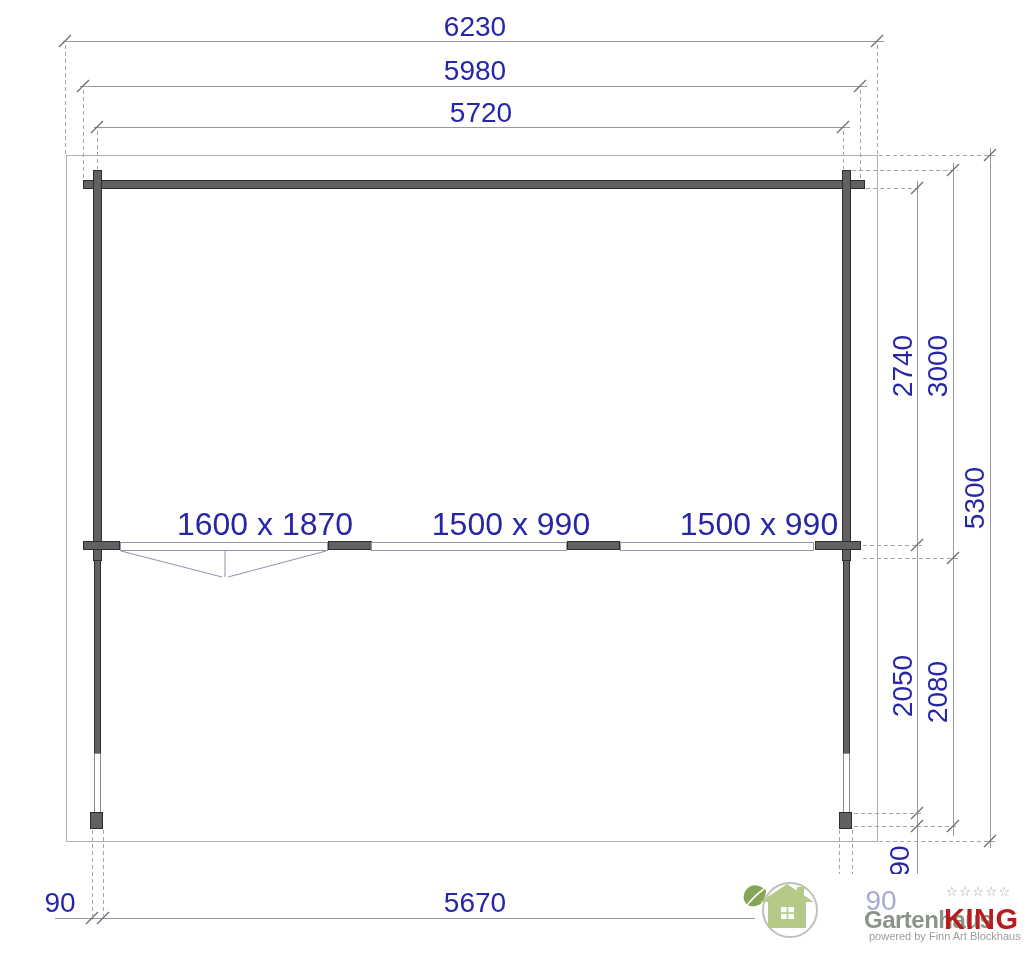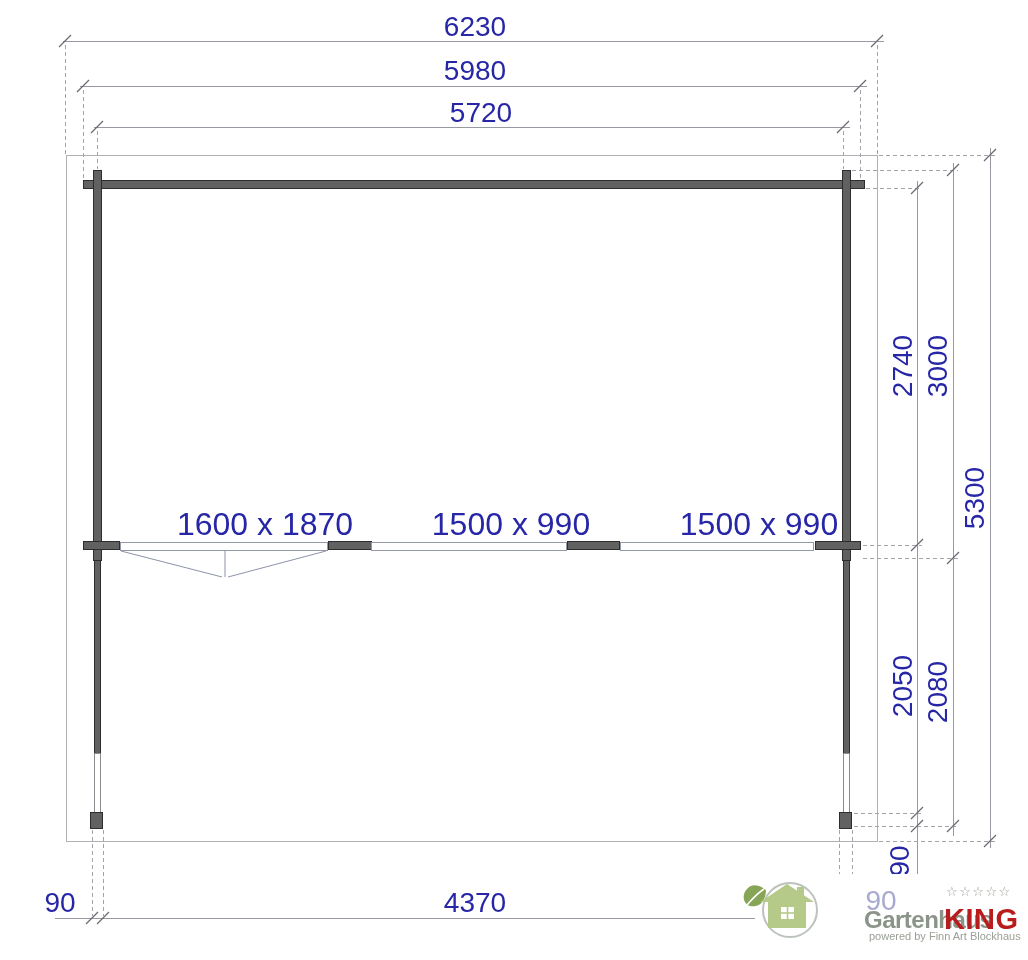--- a/index.html
+++ b/index.html
@@ -126,21 +126,21 @@
   <span class="dim-text small" style="left:717px;top:524px;">1500 x 990</span>
 
   <span class="dim-text vert" style="left:903px;top:366px;">2740</span>
   <span class="dim-text vert" style="left:938px;top:366px;">3000</span>
   <span class="dim-text vert" style="left:975px;top:498px;">5300</span>
   <span class="dim-text vert" style="left:903px;top:686px;">2050</span>
   <span class="dim-text vert" style="left:938px;top:692px;">2080</span>
   <span class="dim-text vert" style="left:900px;top:861px;">90</span>
 
   <span class="dim-text" style="left:60px;top:903px;">90</span>
-  <span class="dim-text" style="left:475px;top:903px;">4370</span>
+  <span class="dim-text" style="left:475px;top:903px;">5670</span>
 
   <div class="logo-box"></div>
   <span class="dim-text faded" style="left:881px;top:901px;">90</span>
 
   <div class="logo-circle"></div>
   <svg class="logo-house" width="85" height="62">
 
     <path d="M8 10 C1 16 3 26 10 28 C20 30 26 22 26 12 C18 6 12 6 8 10 Z" fill="#87a557"></path>
     <path d="M7 27 C13 20 18 15 24 11" stroke="#ffffff" stroke-width="1.6" fill="none"></path>
 

